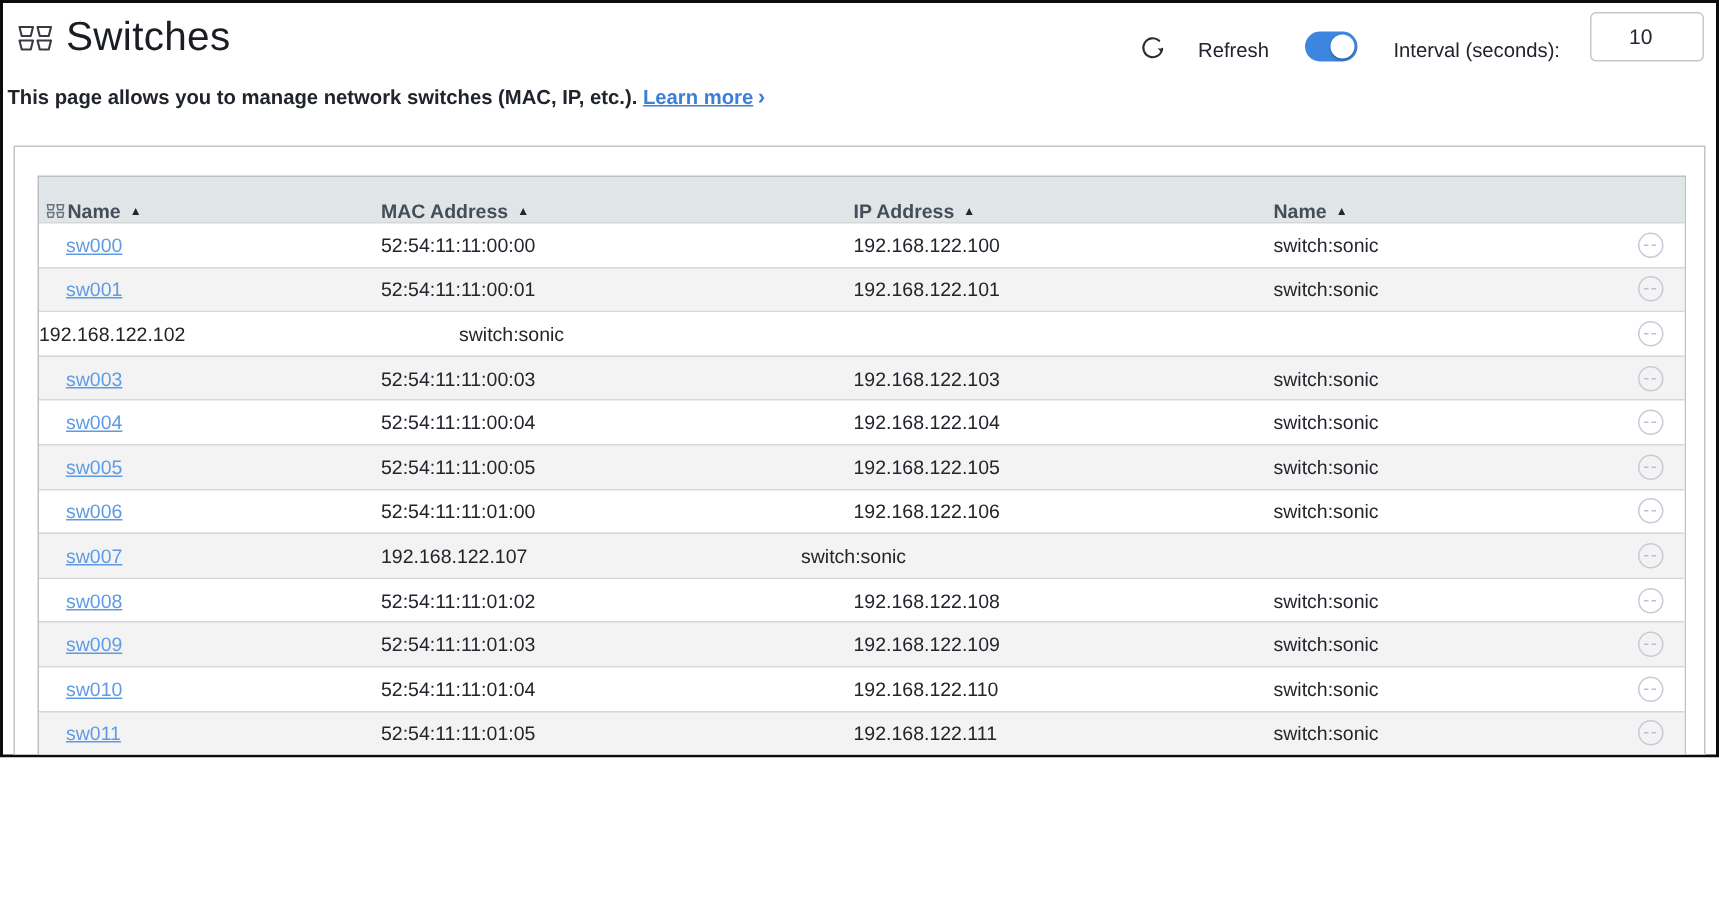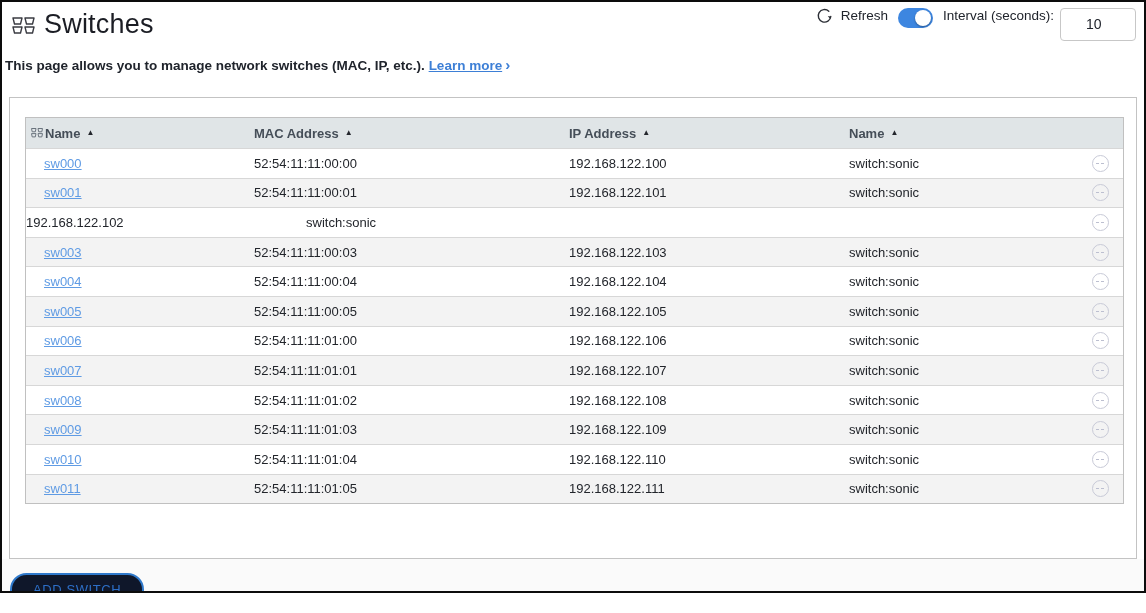--- a/index.html
+++ b/index.html
@@ -2,21 +2,21 @@
 <html><head>
 <meta charset="utf-8">
 <style>
   * { margin: 0; padding: 0; box-sizing: border-box; }
   html, body { background: #ffffff; }
   body { font-family: "Liberation Sans", sans-serif; }
 
   .screen {
     position: relative;
     width: 1146px;
-    height: 593px;
+    height: 505px;
     border: 2px solid #0c0c0c;
     background: #ffffff;
     overflow: hidden;
   }
 
   
   .topbar {
     position: absolute;
     top: 0; left: 0; right: 0;
     height: 44px;
@@ -32,23 +32,23 @@
   .title-icon { display: inline-flex; margin-top: 2px; }
   .page-title {
     font-size: 27px;
     font-weight: 500;
     color: #1b1d24;
     letter-spacing: 0.2px;
   }
   .top-controls {
     margin-left: auto;
     display: flex;
-    align-items: flex-start;
+    align-items: flex-end;
     margin-right: 8px;
-    gap: 6px;
+    gap: 20px;
   }
   .refresh-icon { display: inline-flex; margin-right: 2px; }
   .ctrl-label {
     font-size: 13.5px;
     color: #20242c;
   }
   .toggle {
     width: 35px;
     height: 20px;
     border-radius: 10px;
@@ -107,21 +107,21 @@
     background: #ffffff;
     border: 1px solid #c3c3c3;
   }
   .table {
     margin: 19px 12px 0 15px;
     border: 1px solid #c0c0c0;
     font-size: 13px;
   }
   .t-head {
     display: flex;
-    align-items: center;
+    align-items: flex-end;
     height: 30px;
     background: #e0e5e7;
     color: #454e58;
     font-weight: 700;
   }
   .t-row {
     display: flex;
     align-items: center;
     height: 29.6px;
     background: #ffffff;
@@ -351,21 +351,20 @@
     <div class="col-action">
       <button class="remove-btn">
         <span class="dash"></span>
       </button>
     </div>
   </div>
           <div class="t-row">
     <div class="col-name">
       <a class="name-link">sw007</a>
     </div>
-    <div class="col-mac">52:54:11:11:01:01</div>
     <div class="col-ip">192.168.122.107</div>
     <div class="col-type">switch:sonic</div>
     <div class="col-action">
       <button class="remove-btn">
         <span class="dash"></span>
       </button>
     </div>
   </div>
           <div class="t-row">
     <div class="col-name">

